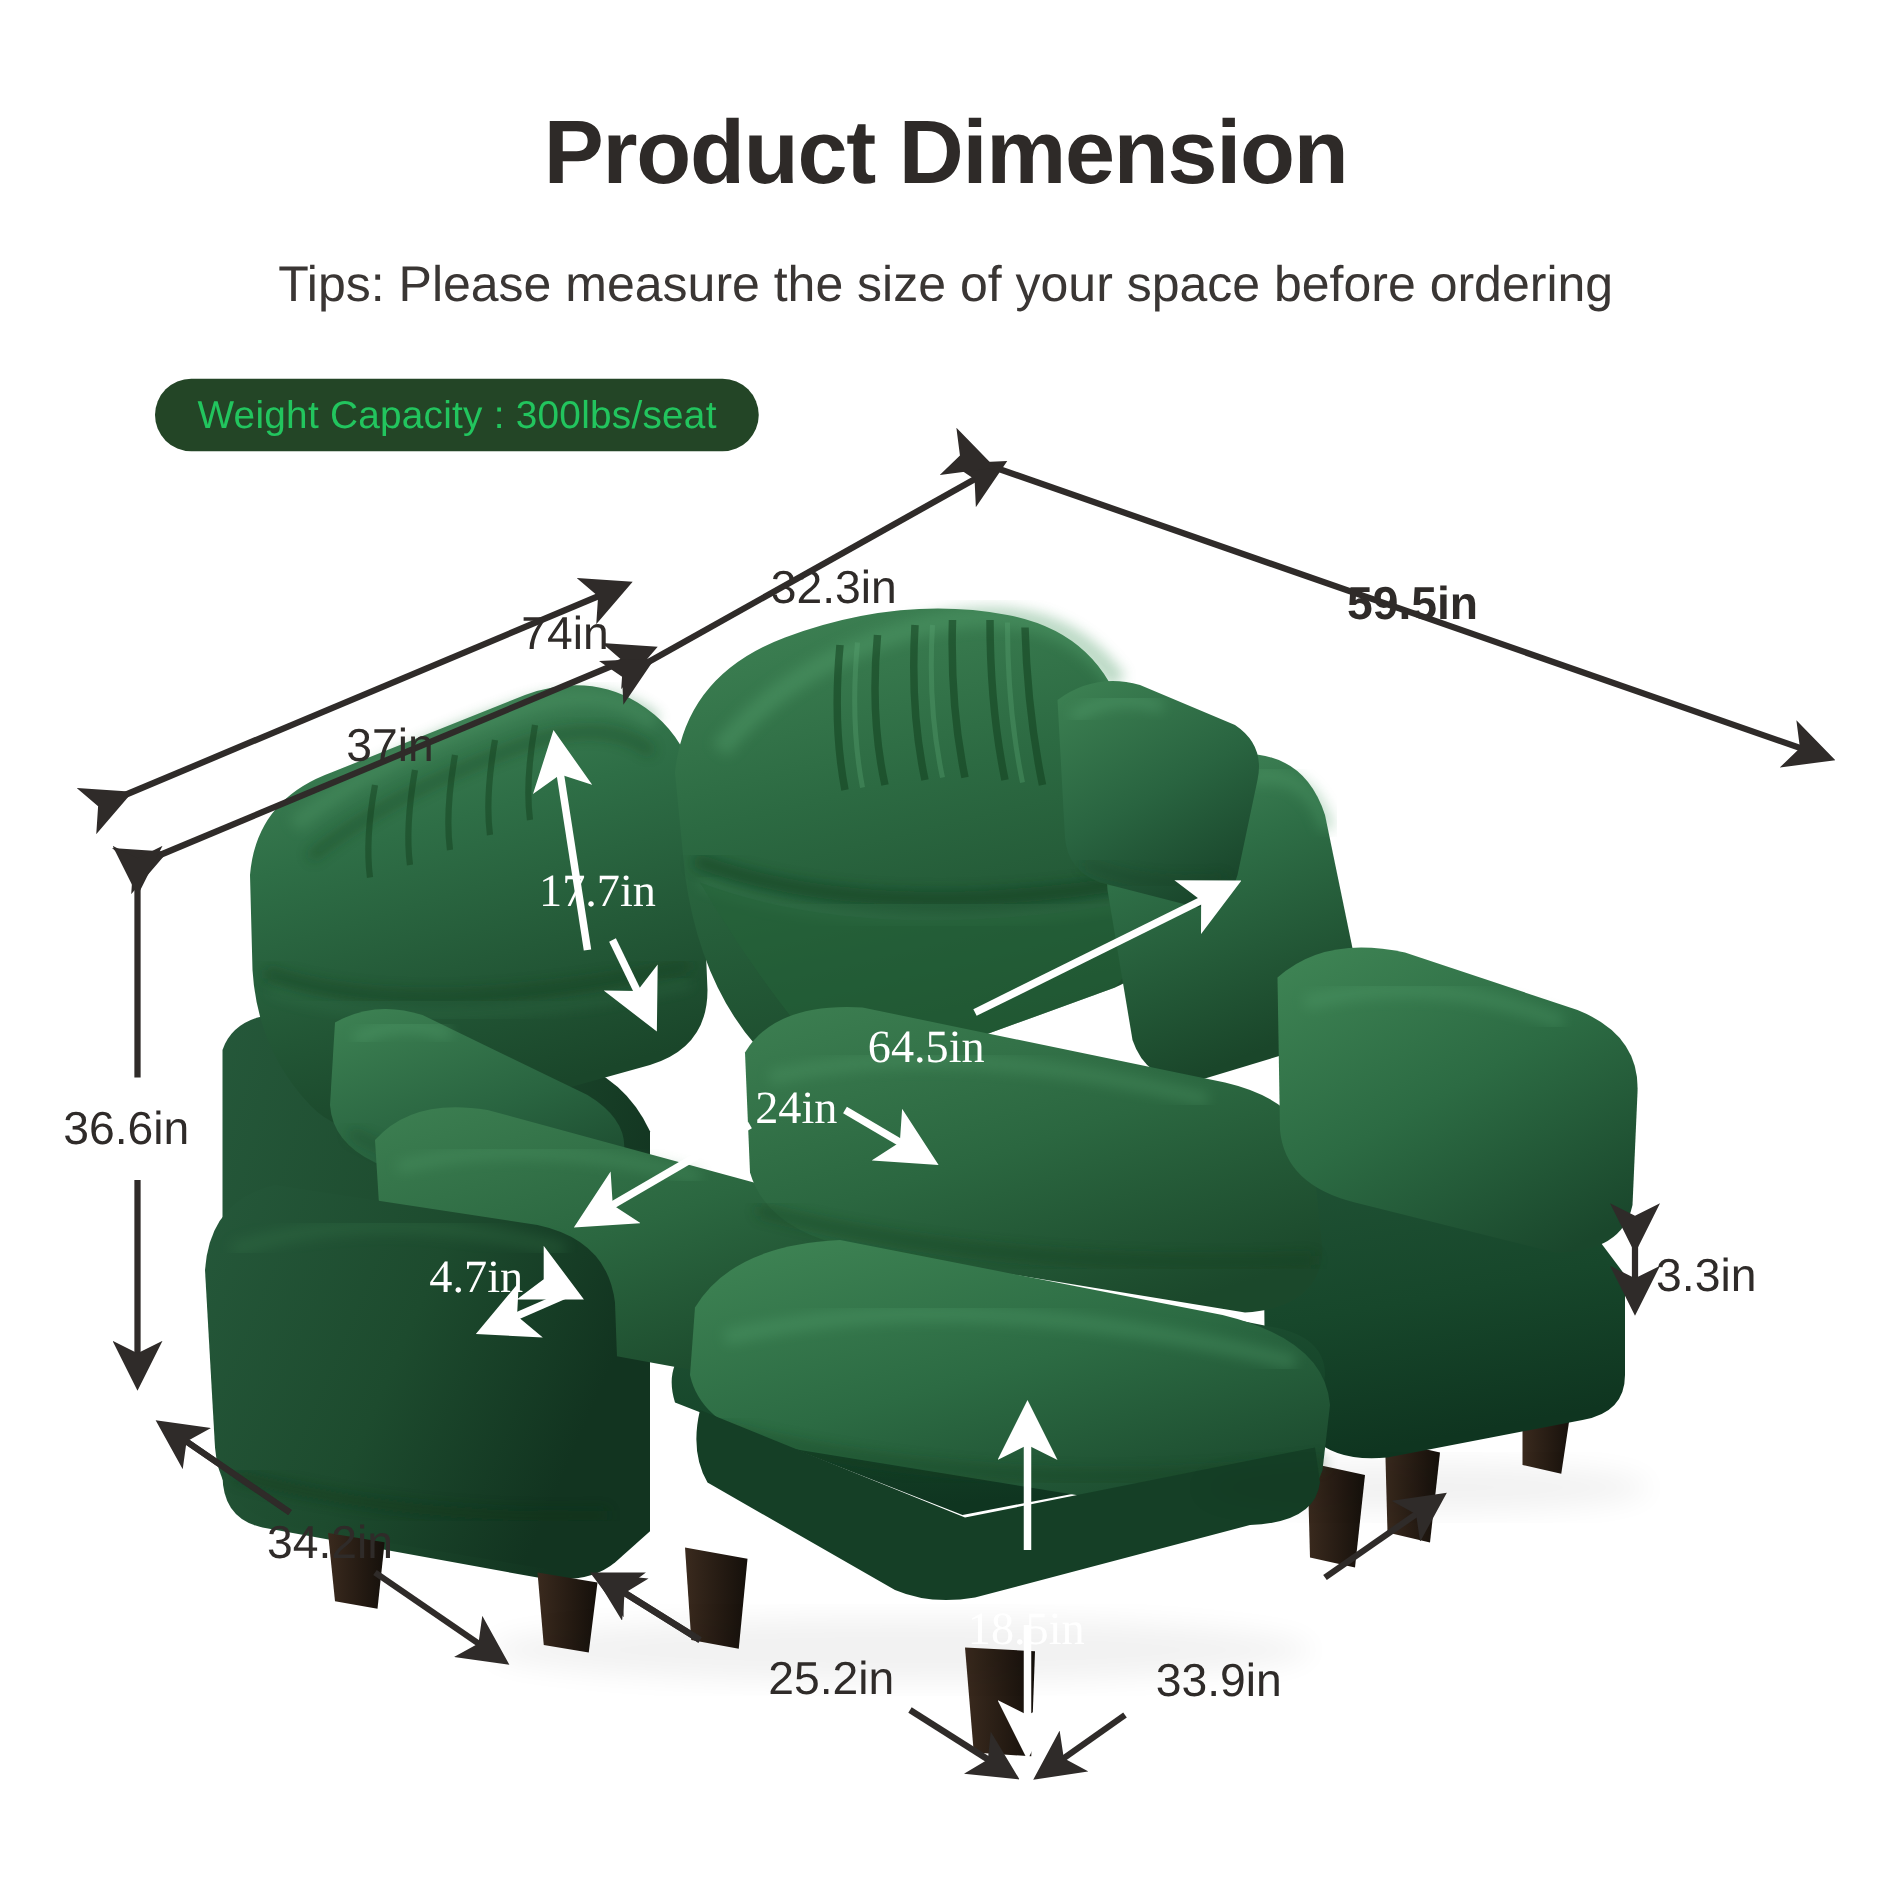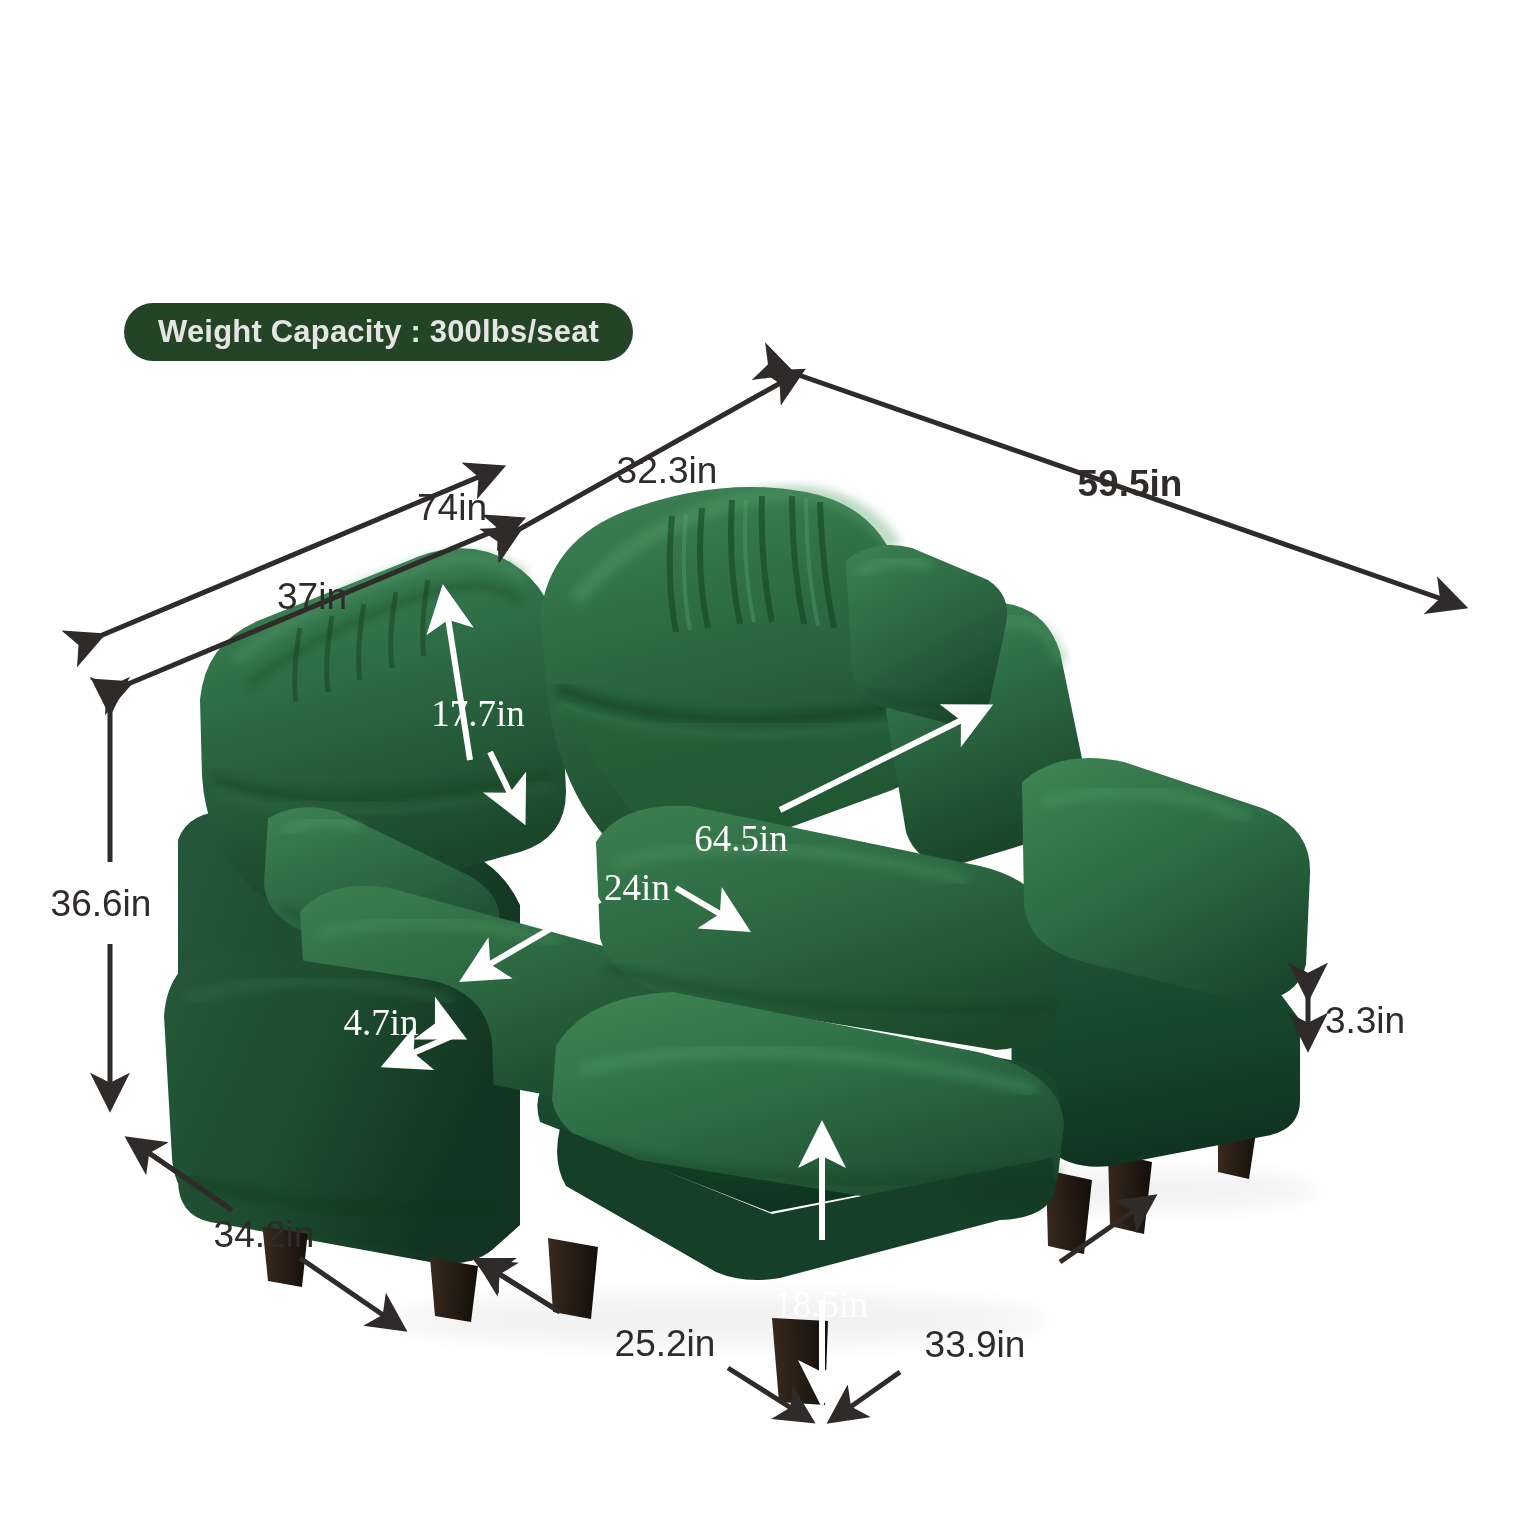--- a/index.html
+++ b/index.html
@@ -16,22 +16,22 @@
     font-size:72px;font-weight:700;color:#2e2a28;letter-spacing:-1px;
     line-height:1;
   }
   .subtitle{
     position:absolute;left:0;right:0;top:208px;text-align:center;
     font-size:40px;font-weight:400;color:#3a3634;line-height:1;
   }
   .badge{
     position:absolute;left:124px;top:303px;
     height:58px;padding:0 34px;border-radius:29px;
-    background:#234526;color:#e5e5e5;
-    font-size:31px;font-weight:700;letter-spacing:.2px;
+    background:#234526;color:#22c55e;
+    font-size:31px;font-weight:400;letter-spacing:.2px;
     display:flex;align-items:center;justify-content:center;
     box-sizing:border-box;
   }
 
   
   svg.layer{position:absolute;left:0;top:0;width:1513px;height:1513px;overflow:visible;}
   #sofa-layer{z-index:2;}
   #dim-layer{z-index:3;}
 
   
@@ -42,20 +42,22 @@
     pointer-events:none;
   }
   .dimlabel.dark{color:#2f2b29;}
   .dimlabel.light{color:#ffffff;font-family:Liberation Serif, serif;}
 </style>
 </head>
 <body>
 
 <div id="root">
 
+  <div class="title">Product Dimension</div>
+  <div class="subtitle">Tips: Please measure the size of your space before ordering</div>
   <div class="badge">Weight Capacity : 300lbs/seat</div>
 
   <svg id="sofa-layer" class="layer" viewBox="0 0 1513 1513">
     <defs>
       <linearGradient id="gTop" x1="0" y1="0" x2="0.25" y2="1">
         <stop offset="0%" stop-color="#3f8355"></stop>
         <stop offset="45%" stop-color="#2c6a42"></stop>
         <stop offset="100%" stop-color="#1c4b2d"></stop>
       </linearGradient>
       <linearGradient id="gSeat" x1="0.1" y1="0" x2="0.7" y2="1">

